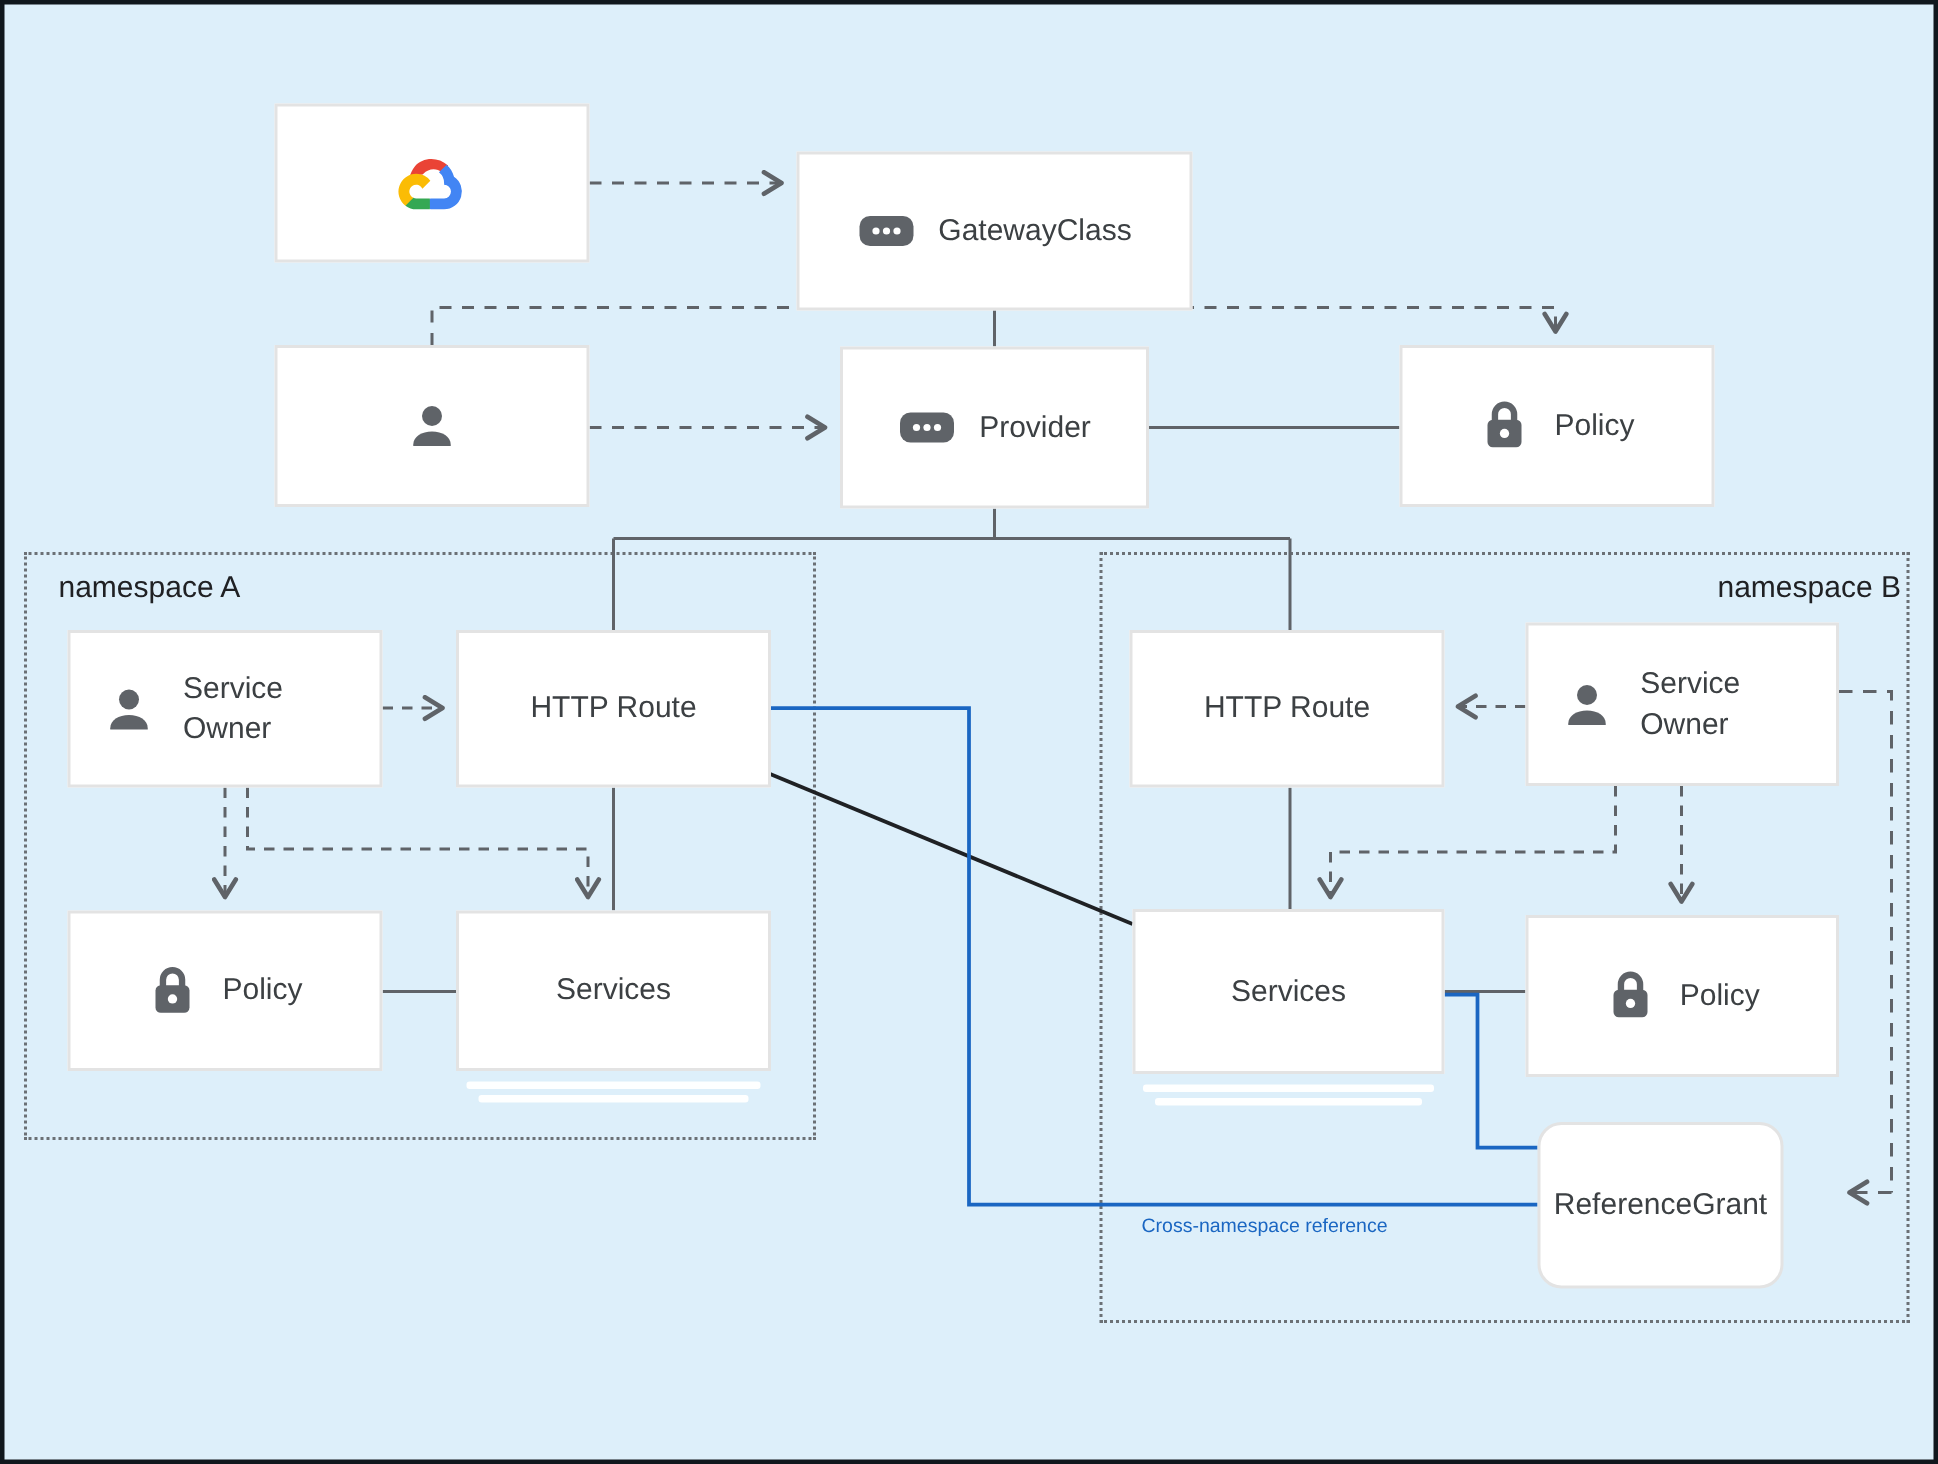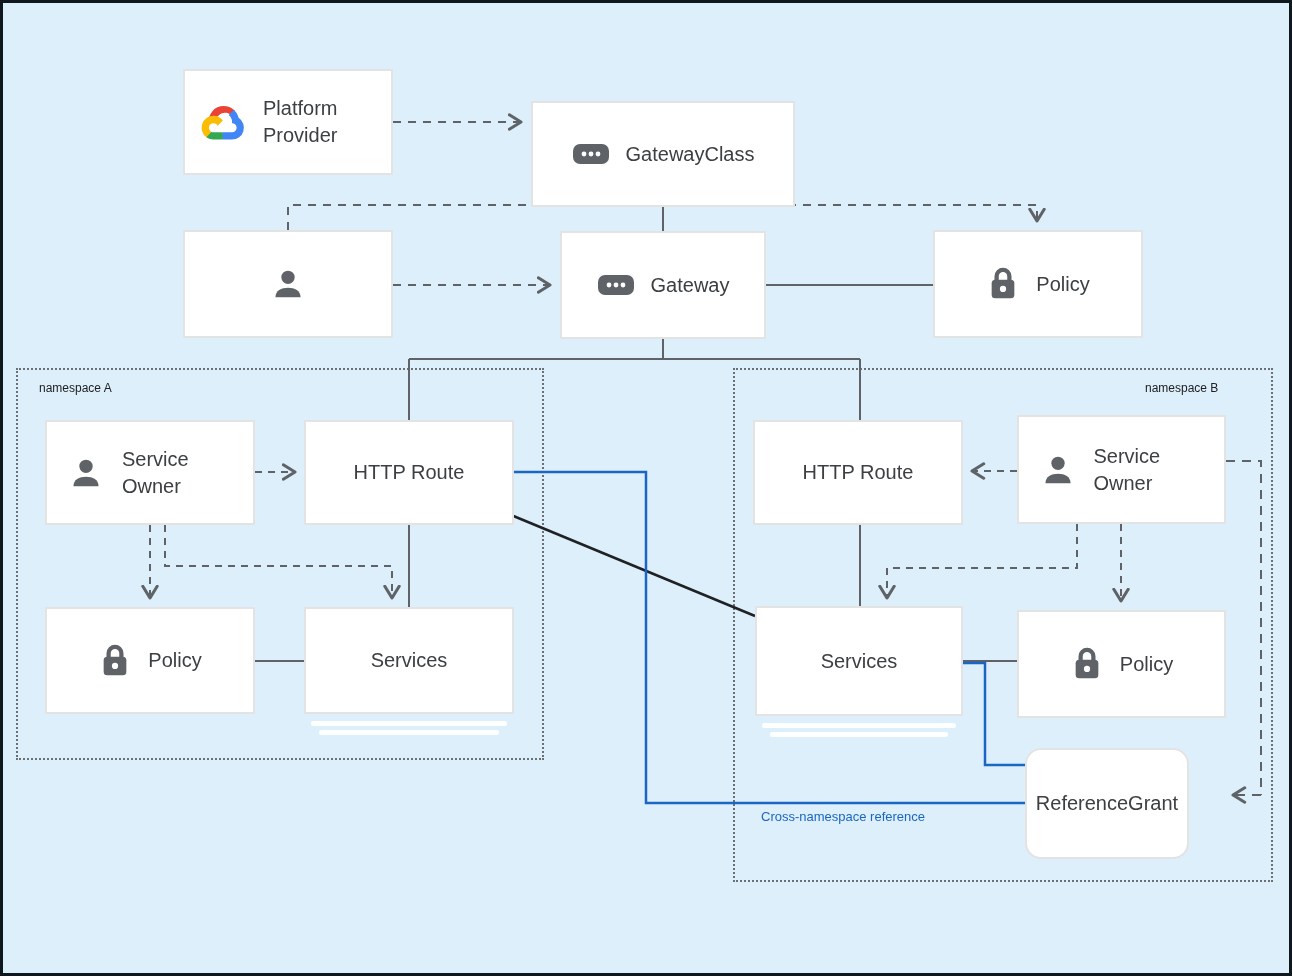--- a/index.html
+++ b/index.html
@@ -13,21 +13,21 @@
     font-family:"Liberation Sans", sans-serif;
     color:#3c4043;
   }
   .ns{
     position:absolute;
     border:2px dotted #6b7075;
     background:transparent;
   }
   .ns-label{
     position:absolute;
-    font-size:12px;
+    font-size:20px;
     color:#202124;
     white-space:nowrap;
   }
   svg.wires{position:absolute;left:0;top:0;z-index:2;}
   .node{
     position:absolute;
     background:#ffffff;
     border:2px solid #e3e3e3;
     display:flex;
     align-items:center;
@@ -111,21 +111,20 @@
 
   <div class="node" style="left:180px;top:66px;width:210px;height:106px;">
     <span class="icon">
       <svg width="46" height="38" viewBox="0 0 24 20">
         <path fill="#EA4335" d="M15.6 6.6l1.9-1.9.13-.8C14.1.7 8.7.9 5.9 4.3 5.1 5.3 4.5 6.5 4.2 7.8l.7-.13 3.8-.63.3-.3c1.7-1.87 4.55-2.12 6.5-.54l.1.4z"></path>
         <path fill="#4285F4" d="M19.7 7.74c-.44-1.61-1.33-3.06-2.58-4.14l-2.67 2.67a4.88 4.88 0 0 1 1.8 3.87v.48a2.4 2.4 0 1 1 0 4.8h-4.8l-.47.48v2.87l.47.48h4.8a6.24 6.24 0 0 0 3.45-11.43z"></path>
         <path fill="#34A853" d="M6.45 19.25h4.8v-3.84h-4.8c-.34 0-.68-.07-.99-.21l-.68.2-1.93 1.93-.17.65a6.2 6.2 0 0 0 3.77 1.27z"></path>
         <path fill="#FBBC05" d="M6.45 6.77a6.24 6.24 0 0 0-3.77 11.2l2.78-2.78a2.4 2.4 0 1 1 3.18-3.18l2.78-2.78a6.23 6.23 0 0 0-4.97-2.46z"></path>
       </svg>
     </span>
-    <span class="label wrap">Platform Provider</span>
   </div>
 
   <div class="node" style="left:528px;top:66px;width:264px;height:106px;margin-top:32px;">
     <span class="icon">
       <svg width="38" height="24" viewBox="0 0 38 24">
         <rect x="1" y="2" width="36" height="20" rx="7" fill="#5f6368"></rect>
         <circle cx="12" cy="12" r="2.4" fill="#fff"></circle>
         <circle cx="19" cy="12" r="2.4" fill="#fff"></circle>
         <circle cx="26" cy="12" r="2.4" fill="#fff"></circle>
       </svg>
@@ -144,21 +143,21 @@
 
   <div class="node" style="left:557px;top:228px;width:206px;height:108px;">
     <span class="icon">
       <svg width="38" height="24" viewBox="0 0 38 24">
         <rect x="1" y="2" width="36" height="20" rx="7" fill="#5f6368"></rect>
         <circle cx="12" cy="12" r="2.4" fill="#fff"></circle>
         <circle cx="19" cy="12" r="2.4" fill="#fff"></circle>
         <circle cx="26" cy="12" r="2.4" fill="#fff"></circle>
       </svg>
     </span>
-    <span class="label">Gateway</span>
+    <span class="label">Provider</span>
   </div>
 
   <div class="node" style="left:930px;top:227px;width:210px;height:108px;">
     <span class="icon">
       <svg width="34" height="38" viewBox="0 0 24 26">
         <path d="M7.5 11V7.5a4.5 4.5 0 0 1 9 0V11" fill="none" stroke="#5f6368" stroke-width="3"></path>
         <rect x="4" y="10" width="16" height="13" rx="2.5" fill="#5f6368"></rect>
         <circle cx="12" cy="16.5" r="2.2" fill="#fff"></circle>
       </svg>
     </span>

